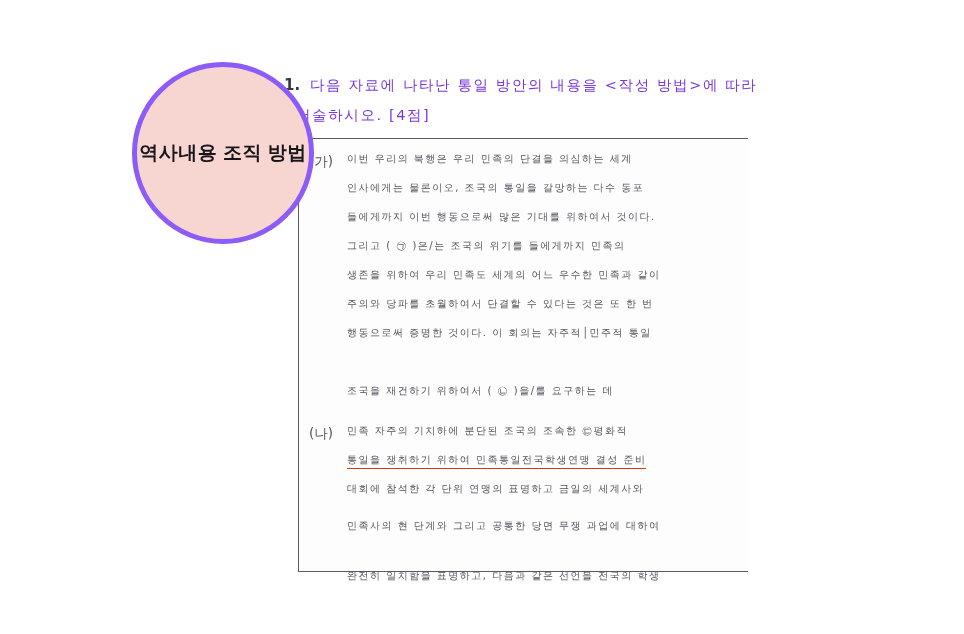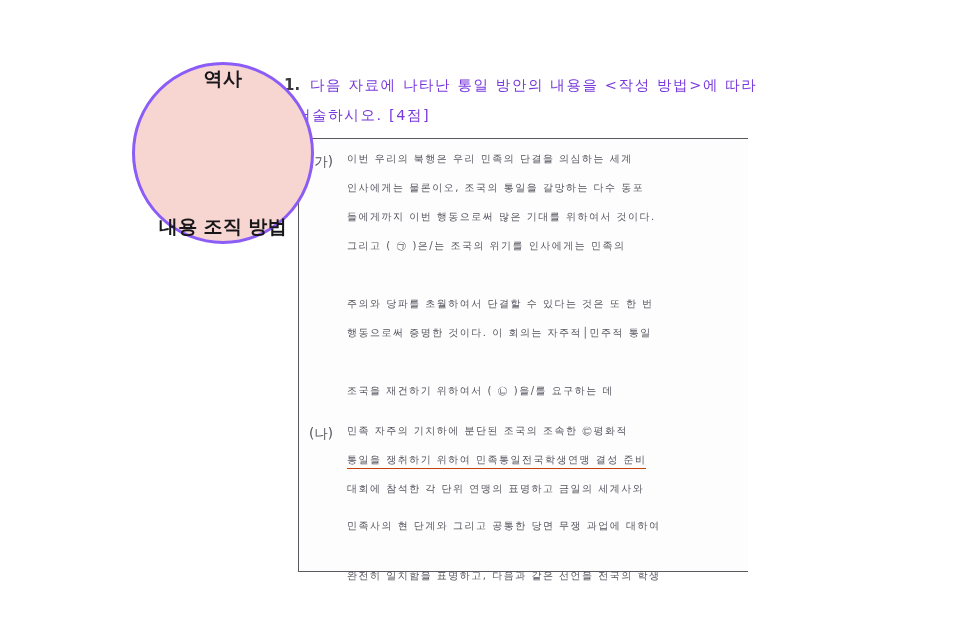--- a/index.html
+++ b/index.html
@@ -91,25 +91,25 @@
 
   
   .circle-badge {
     position: absolute;
     left: 132px;
     top: 62px;
     width: 182px;
     height: 182px;
     border-radius: 50%;
     background: #f7d6d2;
-    border: 3px solid #8b5cf6;
+    border: 5px solid #8b5cf6;
     display: flex;
-    flex-direction: column;
+    flex-direction: row;
     align-items: center;
-    justify-content: space-between;
+    justify-content: center;
     box-sizing: border-box;
   }
   .circle-line {
     font-family: "Liberation Sans", sans-serif;
     font-size: 19px;
     font-weight: bold;
     color: #17171a;
     line-height: 1.45;
     text-align: center;
     letter-spacing: 0.5px;
@@ -127,21 +127,22 @@
     <div class="doc-line dark" style="left:32px; top:14px;">다음 자료에 나타난 통일 방안의 내용을 &lt;작성 방법&gt;에 따라</div>
     <div class="doc-line dark" style="left:18px; top:44px;">서술하시오. [4점]</div>
 
     <div class="passage-box">
       <div class="passage-inner">
 
         <div class="para-label" style="left:10px; top:14px;">(가)</div>
         <div class="p-line" style="left:48px; top:13px;">이번 우리의 북행은 우리 민족의 단결을 의심하는 세계</div>
         <div class="p-line" style="left:48px; top:42px;">인사에게는 물론이오, 조국의 통일을 갈망하는 다수 동포</div>
         <div class="p-line" style="left:48px; top:71px;">들에게까지 이번 행동으로써 많은 기대를 위하여서 것이다.</div>
-        <div class="p-line" style="left:48px; top:100px;">그리고 (  ㉠  )은/는 조국의 위기를 인사에게는 민족의</div>
+        <div class="p-line" style="left:48px; top:100px;">그리고 (  ㉠  )은/는 조국의 위기를 들에게까지 민족의</div>
+        <div class="p-line" style="left:48px; top:129px;">생존을 위하여 우리 민족도 세계의 어느 우수한 민족과 같이</div>
         <div class="p-line" style="left:48px; top:158px;">주의와 당파를 초월하여서 단결할 수 있다는 것은 또 한 번</div>
         <div class="p-line" style="left:48px; top:187px;">행동으로써 증명한 것이다. 이 회의는 자주적│민주적 통일</div>
         <div class="p-line" style="left:48px; top:216px;margin-top:29px;">조국을 재건하기 위하여서 (  ㉡  )을/를 요구하는 데</div>
 
         <div class="para-label" style="left:10px; top:286px;">(나)</div>
         <div class="p-line" style="left:48px; top:285px;">민족 자주의 기치하에 분단된 조국의 조속한 ㉢평화적</div>
         <div class="p-line underline" style="left:48px; top:314px;">통일을 쟁취하기 위하여 민족통일전국학생연맹 결성 준비</div>
         <div class="p-line" style="left:48px; top:343px;">대회에 참석한 각 단위 연맹의 표명하고 금일의 세계사와</div>
         <div class="p-line" style="left:48px; top:372px;margin-top:8px;">민족사의 현 단계와 그리고 공통한 당면 무쟁 과업에 대하여</div>
         <div class="p-line" style="left:48px; top:430px;">완전히 일치함을 표명하고, 다음과 같은 선언을 전국의 학생</div>

